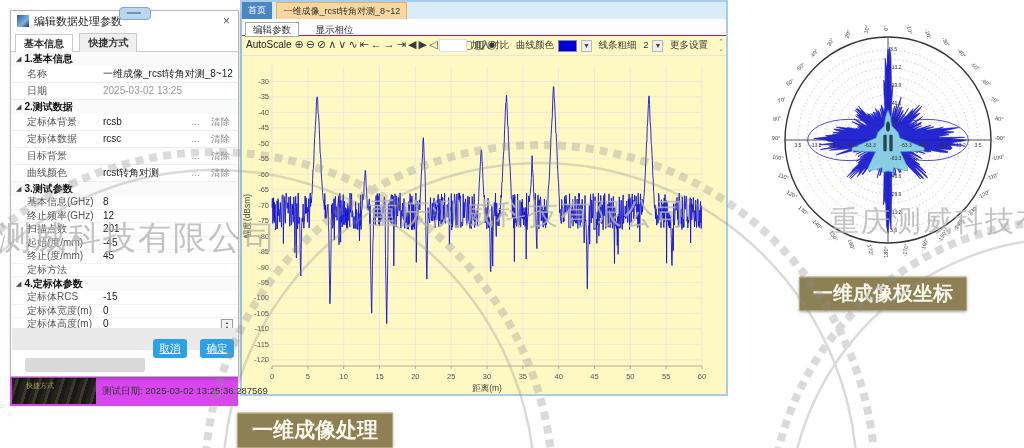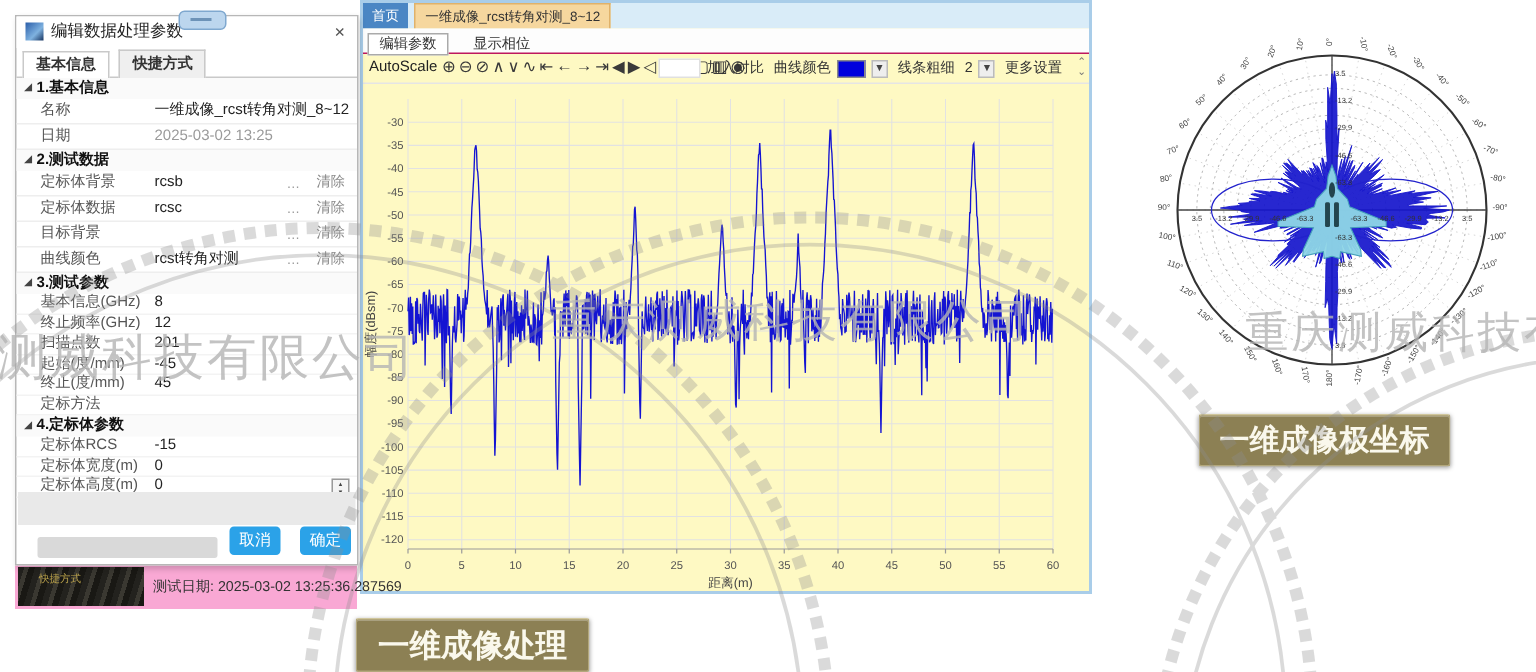--- a/index.html
+++ b/index.html
@@ -28,25 +28,25 @@
   .p-row.short{height:12.5px;line-height:12.5px;border-bottom:1px solid #f3f3f3;}
   .p-lab{position:absolute;left:16px;color:#555;white-space:nowrap;}
   .p-val{position:absolute;left:92px;color:#222;white-space:nowrap;}
   .p-val.muted{color:#9a9a9a;}
   .p-dots{position:absolute;right:38px;color:#999;font-size:9px;}
   .p-act{position:absolute;right:8px;color:#8a8a8a;font-size:9.5px;}
   .p-spin{position:absolute;right:5px;top:1px;width:10px;height:10px;border:1px solid #9a9a9a;background:#f4f4f4;
           font-size:4px;line-height:5px;text-align:center;color:#444;}
   .dlg-grayband{position:absolute;left:1px;right:1px;top:317px;height:22px;background:#e9e9e9;}
   .dlg-input{position:absolute;left:14px;top:347px;width:120px;height:14px;background:#d9d9d9;border-radius:2px;}
-  .dlg-btn{position:absolute;top:340px;width:34px;height:19px;line-height:19px;text-align:center;
-           background:#2ba2e8;color:#fff;font-size:10.5px;border-radius:3px;}
+  .dlg-btn{position:absolute;top:328px;width:34px;height:19px;line-height:19px;text-align:center;
+           background:#2ba2e8;color:#fff;font-size:10.5px;border-radius:3px;text-decoration:underline;}
   #btn-cancel{left:142px;} #btn-ok{left:189px;}
   
-  #statusbar{position:absolute;left:10px;top:376px;width:228px;height:30px;background:#f9a8d4;z-index:9;text-decoration:underline;}
+  #statusbar{position:absolute;left:10px;top:376px;width:228px;height:30px;background:#d946ef;z-index:9;text-decoration:underline;}
   #thumb{position:absolute;left:2px;top:2px;width:84px;height:26px;color:#b9a14a;font-size:7px;padding:3px 0 0 14px;box-sizing:border-box;
          background:repeating-linear-gradient(107deg,#23221e 0 4px,#3a3831 4px 7px,#191814 7px 11px);}
   #test-date{position:absolute;left:92px;top:9px;font-size:9.5px;color:#333;white-space:nowrap;}
   
   #win{position:absolute;left:240px;top:0;width:484px;height:392px;background:#fef9c3;
        border:2px solid #a9cde9;z-index:8;}
   #wtabs{position:relative;height:17px;background:#d9ecf8;}
   .wtab{display:inline-block;height:17px;line-height:17px;padding:0 6px;font-size:9px;vertical-align:top;}
   .wtab.home{background:#4a86c4;color:#fff;}
   .wtab.active{background:#f6d79e;color:#333;border:1px solid #e0b26a;border-bottom:none;box-sizing:border-box;}

